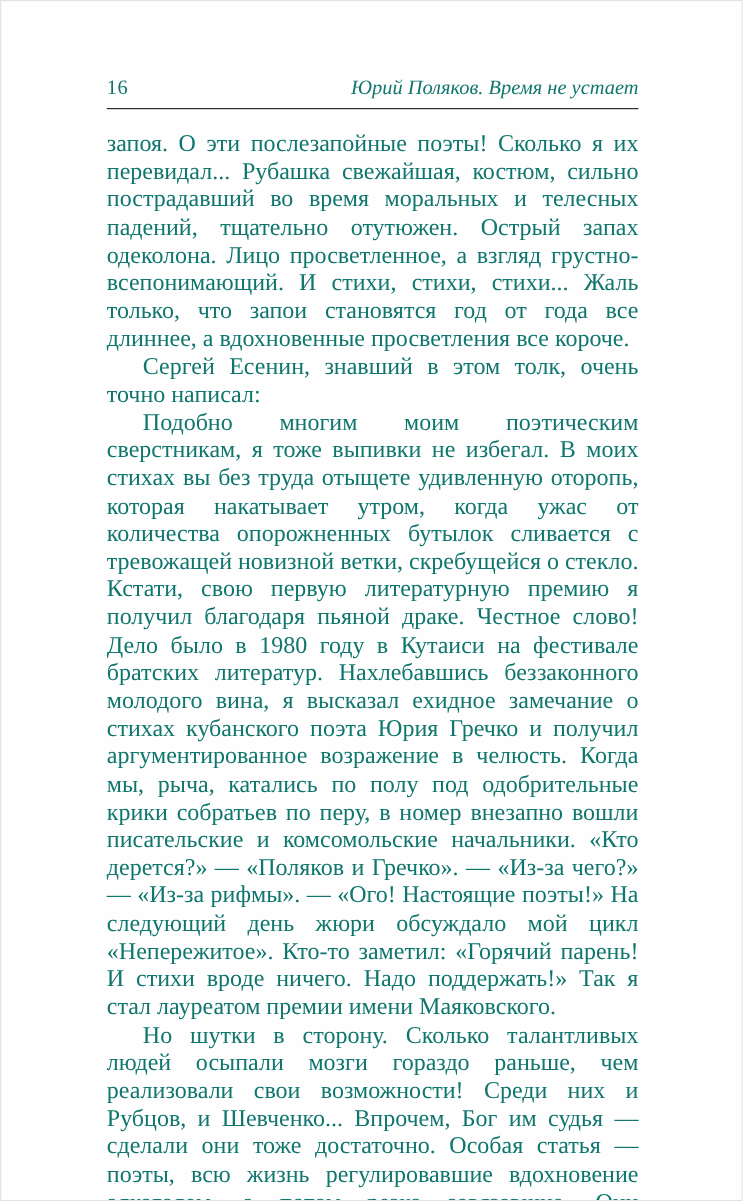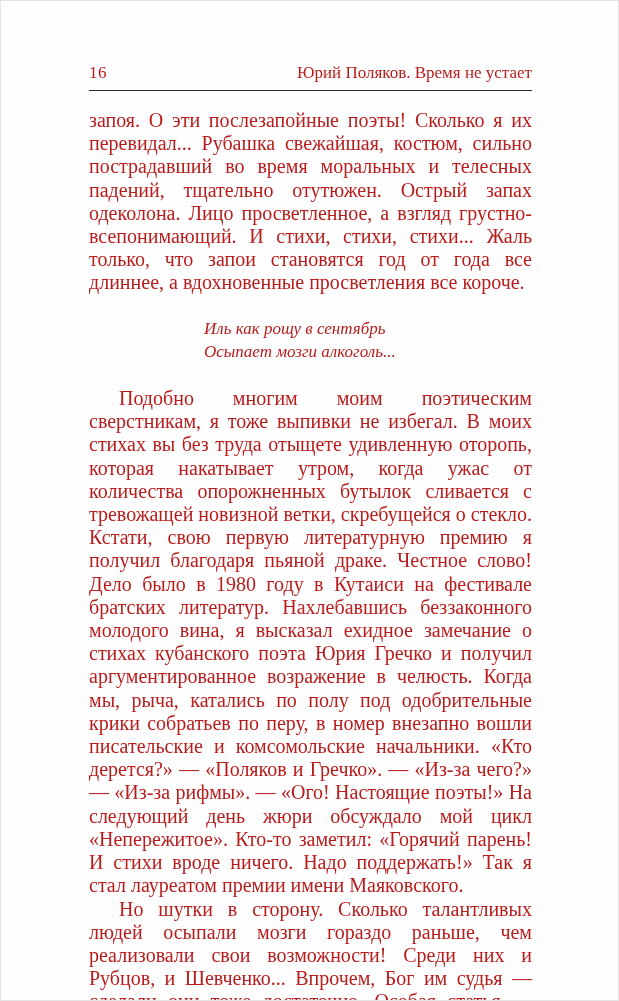--- a/index.html
+++ b/index.html
@@ -8,41 +8,42 @@
     background: #ffffff;
   }
   .page {
     position: relative;
     width: 619px;
     height: 1001px;
     background: #fefefe;
     box-sizing: border-box;
     border: 1px solid #e3e3e3;
     font-family: "Liberation Serif", "DejaVu Serif", serif;
-    color: #b91c1c;
+    color: #0f766e;
     overflow: hidden;
   }
   .text-block {
     position: absolute;
     left: 88px;
     right: 86px;
     top: 62px;
   }
   .running-head {
     display: flex;
     justify-content: space-between;
     align-items: baseline;
     font-size: 17px;
     padding-bottom: 7px;
   }
   .running-head .page-num {
     font-style: normal;
     letter-spacing: 0.5px;
   }
   .running-head .head-title {
+    font-style: italic;
   }
   .head-rule {
     border: none;
     border-top: 1.4px solid #2a2a2a;
     margin: 0 0 18px 0;
   }
   .body-text p {
     margin: 0;
     font-size: 20px;
     line-height: 23.2px;
@@ -70,25 +71,22 @@
 
     <div class="running-head">
       <span class="page-num">16</span>
       <span class="head-title">Юрий Поляков. Время не устает</span>
     </div>
     <hr class="head-rule">
 
     <div class="body-text">
       <p>запоя. О эти послезапойные поэты! Сколько я их перевидал... Рубашка свежайшая, костюм, сильно пострадавший во время моральных и телесных падений, тщательно отутюжен. Острый запах одеколона. Лицо просветленное, а взгляд грустно-всепонимающий. И стихи, стихи, стихи... Жаль только, что запои становятся год от года все длиннее, а вдохновенные просветления все короче.</p>
 
+      <p class="indented">Сергей Есенин, знавший в этом толк, очень точно написал:</p>
 
-      <div class="verse">
-        <span class="verse-line">Иль как рощу в сентябрь</span>
-        <span class="verse-line">Осыпает мозги алкоголь...</span>
-      </div>
 
       <p class="indented">Подобно многим моим поэтическим сверстникам, я тоже выпивки не избегал. В моих стихах вы без труда отыщете удивленную оторопь, которая накатывает утром, когда ужас от количества опорожненных бутылок сливается с тревожащей новизной ветки, скребущейся о стекло. Кстати, свою первую литературную премию я получил благодаря пьяной драке. Честное слово! Дело было в 1980 году в Кутаиси на фестивале братских литератур. Нахлебавшись беззаконного молодого вина, я высказал ехидное замечание о стихах кубанского поэта Юрия Гречко и получил аргументированное возражение в челюсть. Когда мы, рыча, катались по полу под одобрительные крики собратьев по перу, в номер внезапно вошли писательские и комсомольские начальники. «Кто дерется?» — «Поляков и Гречко». — «Из-за чего?» — «Из-за рифмы». — «Ого! Настоящие поэты!» На следующий день жюри обсуждало мой цикл «Непережитое». Кто-то заметил: «Горячий парень! И стихи вроде ничего. Надо поддержать!» Так я стал лауреатом премии имени Маяковского.</p>
 
       <p class="indented">Но шутки в сторону. Сколько талантливых людей осыпали мозги гораздо раньше, чем реализовали свои возможности! Среди них и Рубцов, и Шевченко... Впрочем, Бог им судья — сделали они тоже достаточно. Особая статья — поэты, всю жизнь регулировавшие вдохновение алкоголем, а потом резко завязавшие. Они энергичны, четки и неутомимо скучны. Наверное, именно о них когда-то написал поэт-фронтовик Александр Балин, давно умерший:</p>
     </div>
 
   </div>
 </div>
 
 </body></html>

